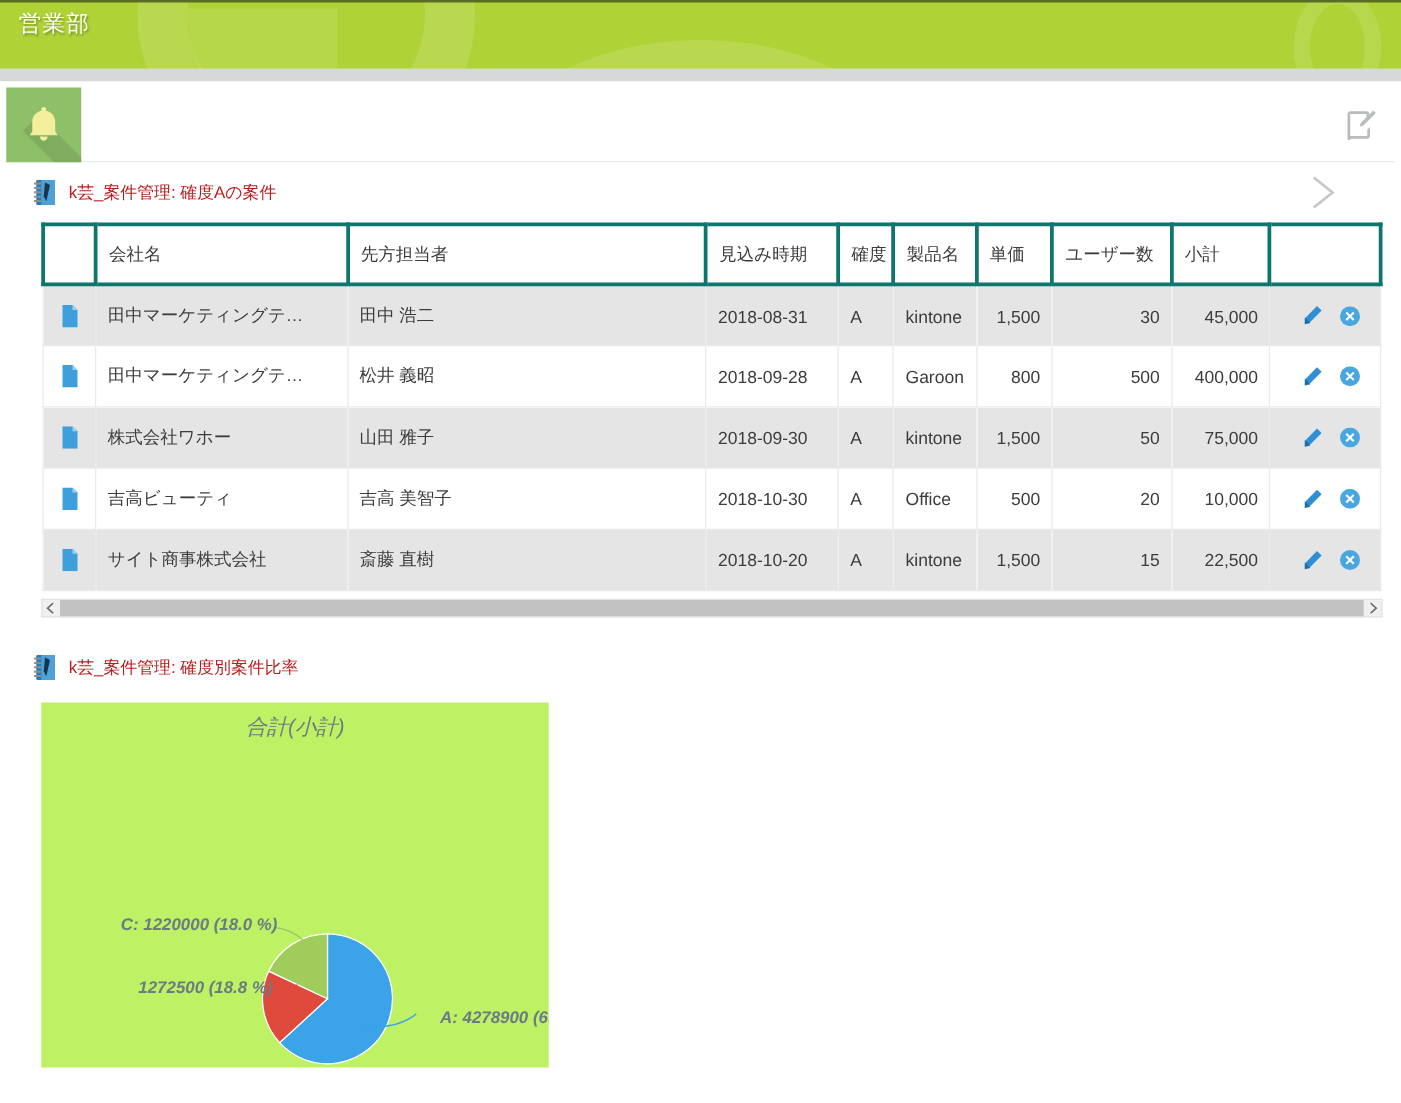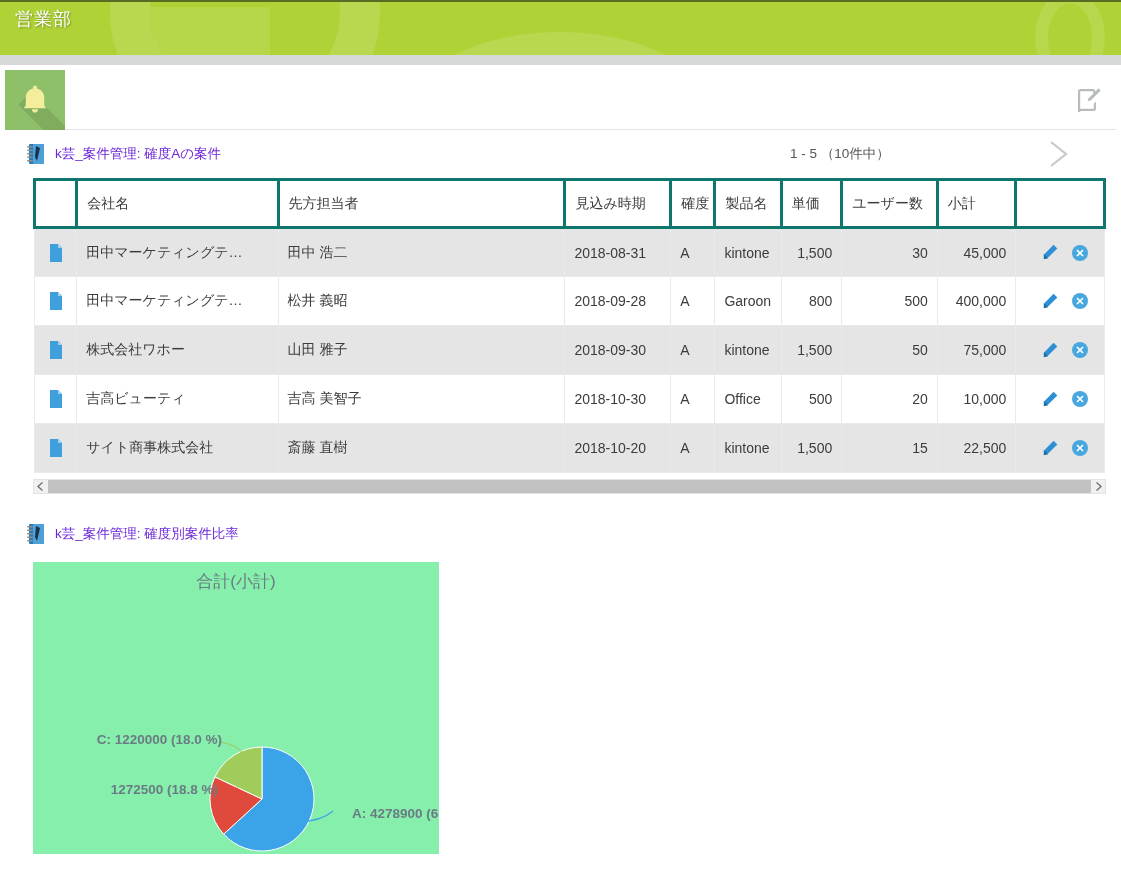--- a/index.html
+++ b/index.html
@@ -86,21 +86,21 @@
 
   
   .portlet-head {
     display: flex; align-items: center;
     height: 48px;
     padding-left: 20px;
     position: relative;
   }
   .notebook-icon { width: 22px; height: 22px; flex: 0 0 22px; margin-right: 8px; }
   .portlet-link {
-    font-size: 13.5px; color: #6d28d9; cursor: pointer; text-decoration: none;
+    font-size: 13.5px; color: #b91c1c; cursor: pointer; text-decoration: none;
   }
 
   #pager {
     position: absolute; left: 785px; top: 0;
     height: 48px; display: flex; align-items: center;
     font-size: 13.5px; color: #555555;
   }
   #pager-next {
     position: absolute; left: 1035px; top: 6px;
     width: 36px; height: 36px; cursor: pointer;
@@ -171,23 +171,24 @@
   #hscroll-thumb {
     flex: 1 1 auto; height: 13px; margin: 0 1px;
     background: #c2c2c2; cursor: pointer;
   }
 
   
   #chart-head { margin-top: 16px; }
   #chart-panel {
     margin: 4px 0 0 28px;
     width: 406px; height: 292px;
-    background: #86efac;
+    background: #bef264;
     position: relative;
     overflow: hidden;
+    font-style: italic;
   }
   #chart-title {
     position: absolute; left: 0; top: 8px; width: 406px;
     text-align: center;
     font-size: 17px; color: #6b7b84;
   }
   #chart-svg { position: absolute; left: 0; top: 0; }
 </style>
 </head>
 <body>
@@ -225,23 +226,20 @@
       <g fill="#8e8e8e">
         <rect x="2" y="3" width="6" height="1.6" rx="0.8"></rect>
         <rect x="2" y="6.5" width="6" height="1.6" rx="0.8"></rect>
         <rect x="2" y="10" width="6" height="1.6" rx="0.8"></rect>
         <rect x="2" y="13.5" width="6" height="1.6" rx="0.8"></rect>
         <rect x="2" y="17" width="6" height="1.6" rx="0.8"></rect>
       </g>
     </svg>
     <a class="portlet-link" href="#">k芸_案件管理: 確度Aの案件</a>
 
-    <div id="pager">
-      <span>1 - 5 （10件中）</span>
-    </div>
     <svg id="pager-next" viewBox="0 0 36 36">
       <path d="M11 6l15 12-15 12" fill="none" stroke="#c5c9ca" stroke-width="2.2"></path>
     </svg>
   </div>
 
   <div id="list-wrap">
     <table class="kv-list">
       <colgroup>
         <col class="c-icon">
           <col class="c-comp">

